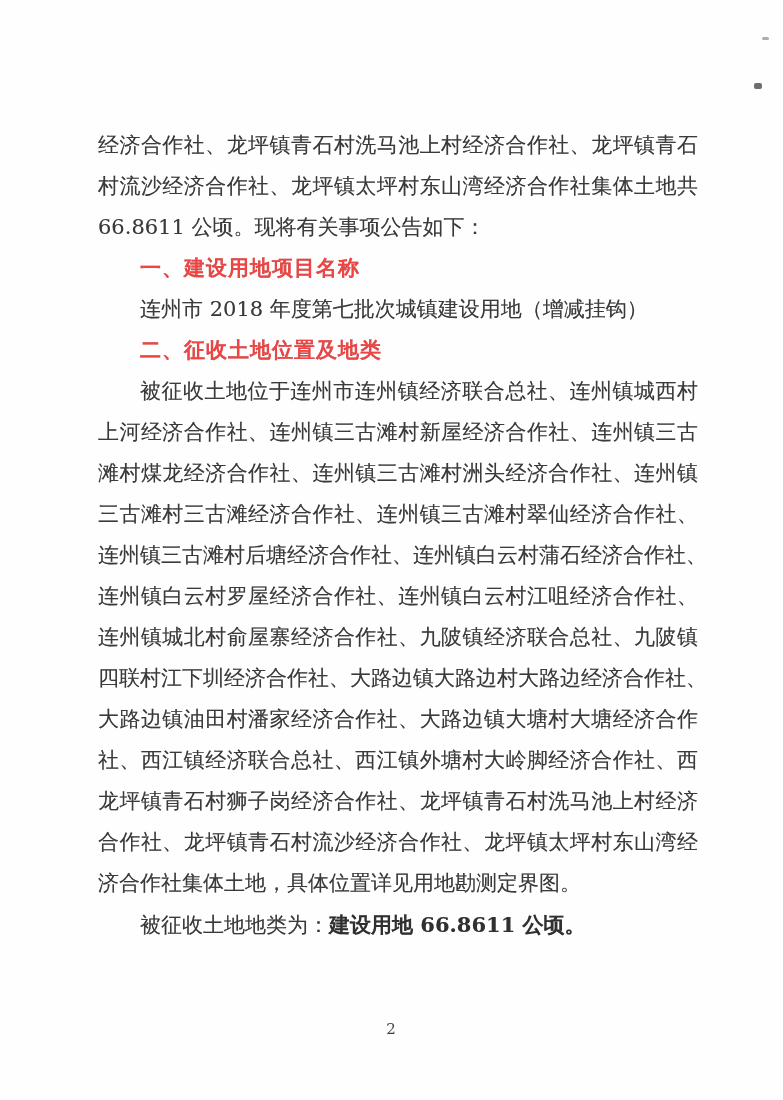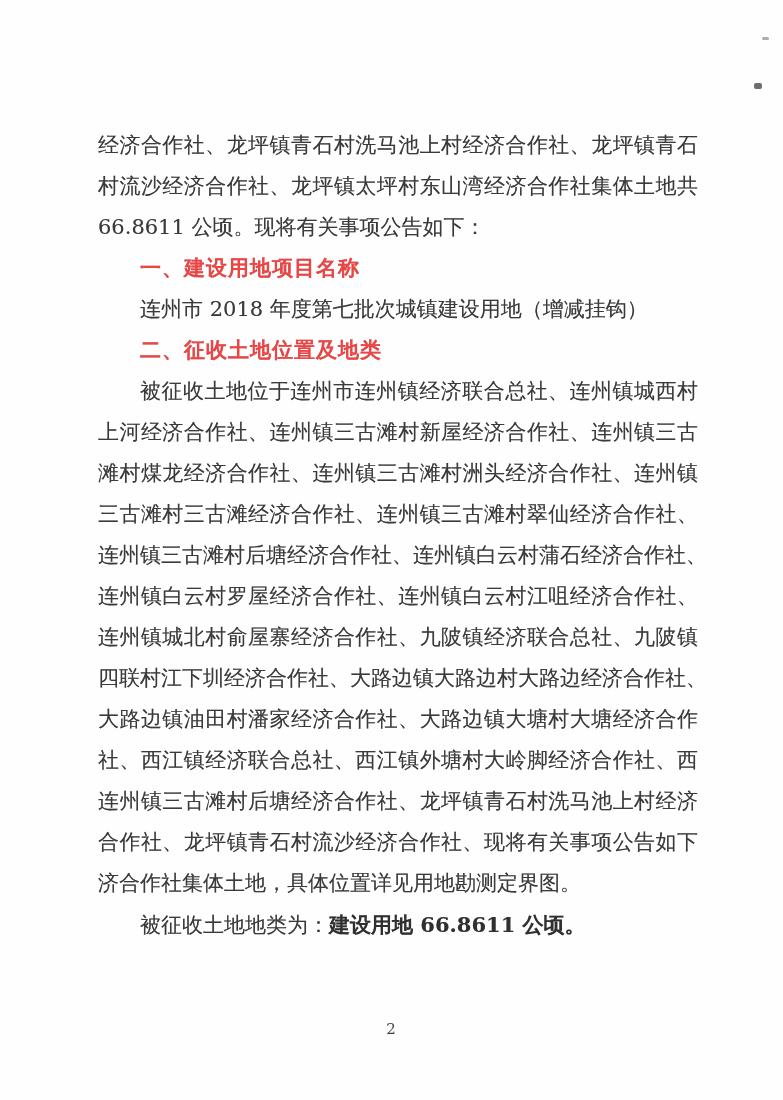--- a/index.html
+++ b/index.html
@@ -73,22 +73,22 @@
       <div class="line justify indent"><span class="run">被征收土地位于连州市连州镇经济联合总社、连州镇城西村</span></div>
       <div class="line justify"><span class="run">上河经济合作社、连州镇三古滩村新屋经济合作社、连州镇三古</span></div>
       <div class="line justify"><span class="run">滩村煤龙经济合作社、连州镇三古滩村洲头经济合作社、连州镇</span></div>
       <div class="line justify"><span class="run">三古滩村三古滩经济合作社、连州镇三古滩村翠仙经济合作社、</span></div>
       <div class="line justify"><span class="run">连州镇三古滩村后塘经济合作社、连州镇白云村蒲石经济合作社、</span></div>
       <div class="line justify"><span class="run">连州镇白云村罗屋经济合作社、连州镇白云村江咀经济合作社、</span></div>
       <div class="line justify"><span class="run">连州镇城北村俞屋寨经济合作社、九陂镇经济联合总社、九陂镇</span></div>
       <div class="line justify"><span class="run">四联村江下圳经济合作社、大路边镇大路边村大路边经济合作社、</span></div>
       <div class="line justify"><span class="run">大路边镇油田村潘家经济合作社、大路边镇大塘村大塘经济合作</span></div>
       <div class="line justify"><span class="run">社、西江镇经济联合总社、西江镇外塘村大岭脚经济合作社、西</span></div>
-      <div class="line justify"><span class="run">连州镇三古滩村后塘经济合作社、龙坪镇青石村洗马池上村经济</span></div>
-      <div class="line justify"><span class="run">合作社、龙坪镇青石村流沙经济合作社、现将有关事项公告如下</span></div>
+      <div class="line justify"><span class="run">龙坪镇青石村狮子岗经济合作社、龙坪镇青石村洗马池上村经济</span></div>
+      <div class="line justify"><span class="run">合作社、龙坪镇青石村流沙经济合作社、龙坪镇太坪村东山湾经</span></div>
       <div class="line"><span class="run">济合作社集体土地，具体位置详见用地勘测定界图。</span></div>
       <div class="line indent"><span class="run">被征收土地地类为：</span><span class="run bold">建设用地 66.8611 公顷。</span></div>
     </div>
 
   <div class="page-number">2</div>
 
   <div class="speck s1"></div>
   <div class="speck s2"></div>
 
 </div>

